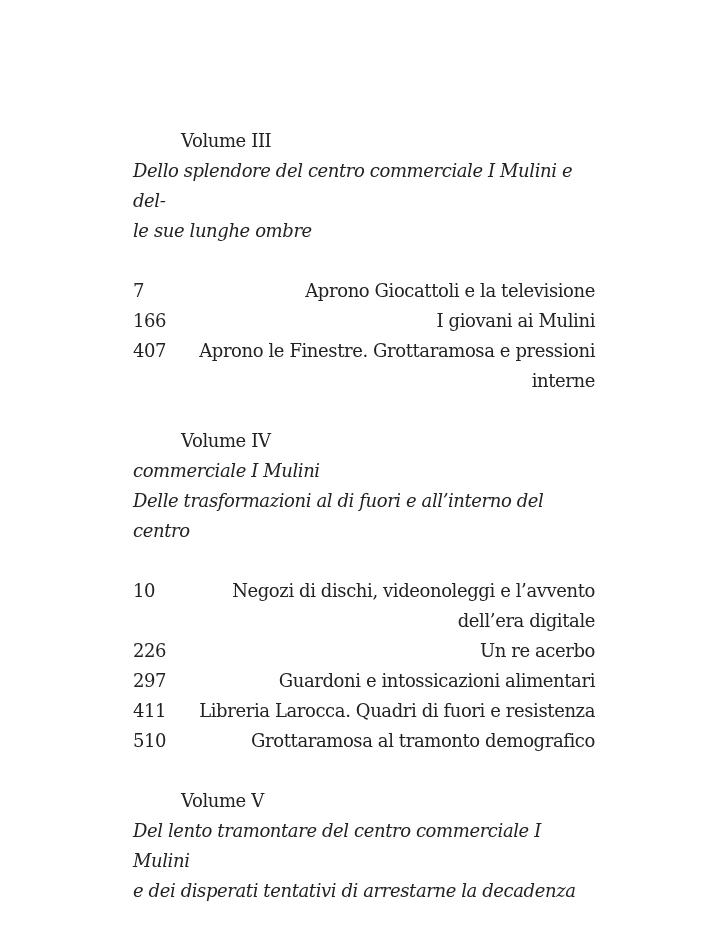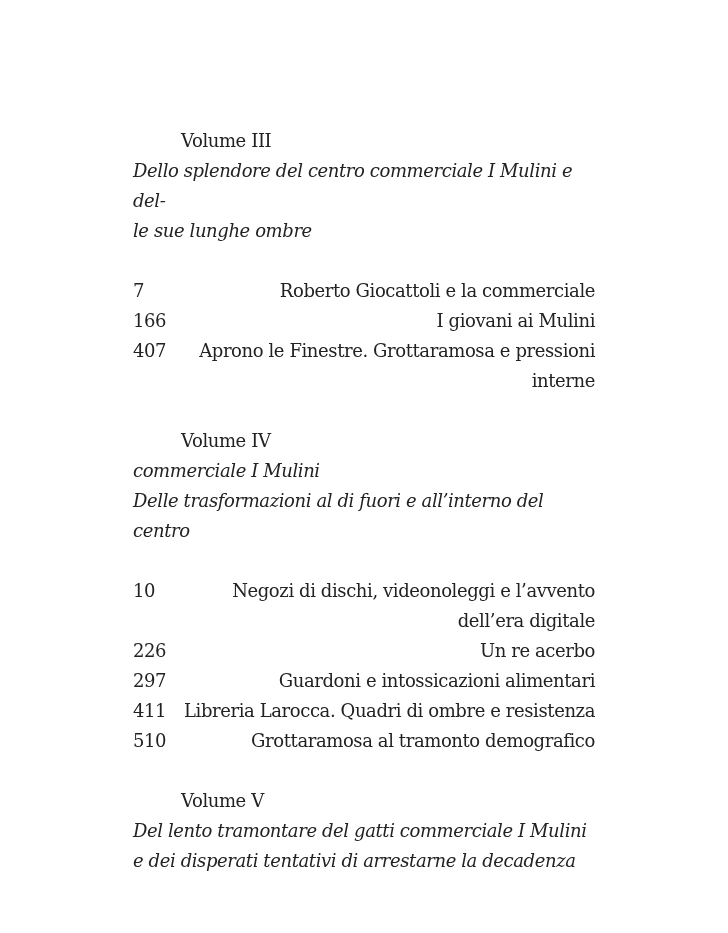--- a/index.html
+++ b/index.html
@@ -19,21 +19,21 @@
 
 <div class="page">
 
   <section>
     <span class="vol-label">Volume III</span>
     <span class="vol-title">Dello splendore del centro commerciale I Mulini e del-</span>
     <span class="vol-title">le sue lunghe ombre</span>
     <div class="gap"></div>
     <div class="entry">
       <span class="num">7</span>
-      <span class="title">Roberto Giocattoli e la commerciale</span>
+      <span class="title">Aprono Giocattoli e la televisione</span>
     </div>
     <div class="entry">
       <span class="num">166</span>
       <span class="title">I giovani ai Mulini</span>
     </div>
     <div class="entry">
       <span class="num">407</span>
       <span class="title">Aprono le Finestre. Grottaramosa e pressioni interne</span>
     </div>
   </section>
@@ -55,30 +55,30 @@
     <div class="entry">
       <span class="num">226</span>
       <span class="title">Un re acerbo</span>
     </div>
     <div class="entry">
       <span class="num">297</span>
       <span class="title">Guardoni e intossicazioni alimentari</span>
     </div>
     <div class="entry">
       <span class="num">411</span>
-      <span class="title">Libreria Larocca. Quadri di ombre e resistenza</span>
+      <span class="title">Libreria Larocca. Quadri di fuori e resistenza</span>
     </div>
     <div class="entry">
       <span class="num">510</span>
       <span class="title">Grottaramosa al tramonto demografico</span>
     </div>
   </section>
 
   <div class="gap"></div>
 
   <section>
     <span class="vol-label">Volume V</span>
-    <span class="vol-title">Del lento tramontare del gatti commerciale I Mulini</span>
+    <span class="vol-title">Del lento tramontare del centro commerciale I Mulini</span>
     <span class="vol-title">e dei disperati tentativi di arrestarne la decadenza</span>
 
   </section>
 
 </div>
 
 </body></html>

